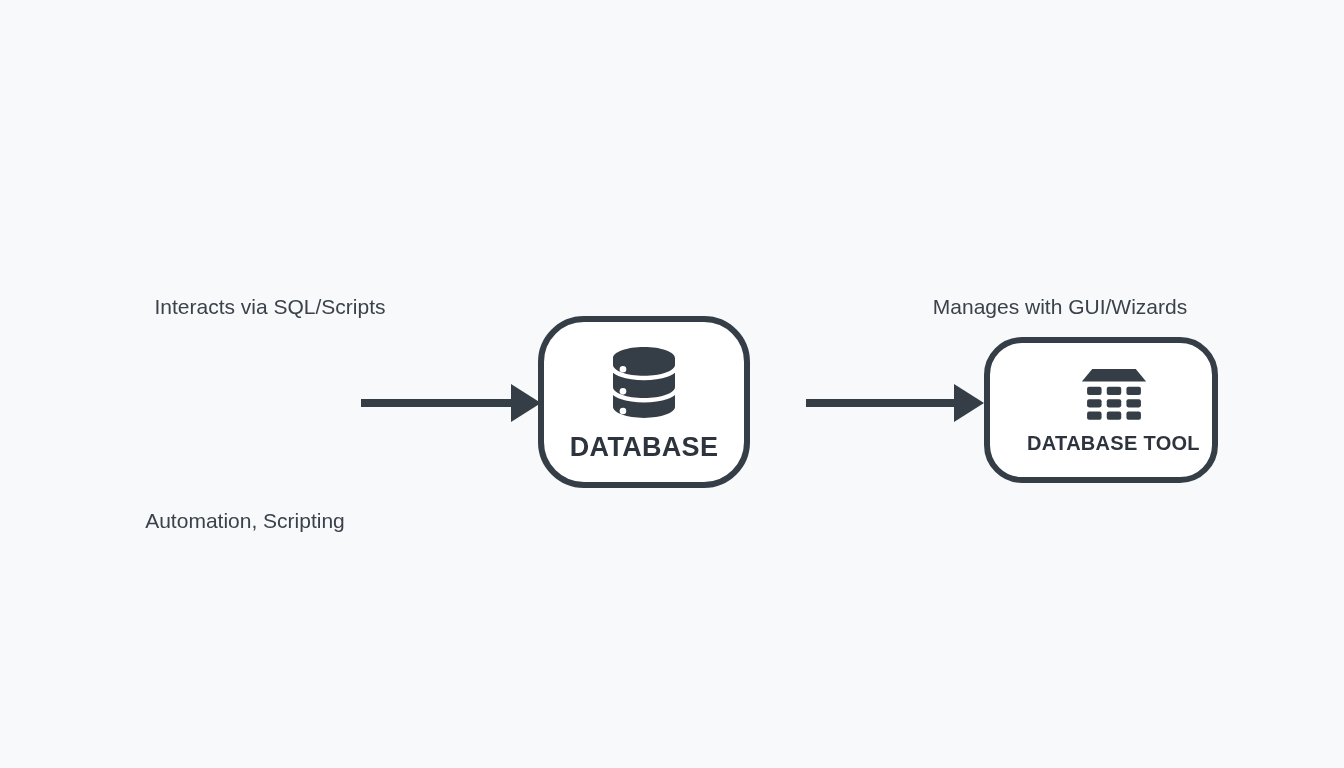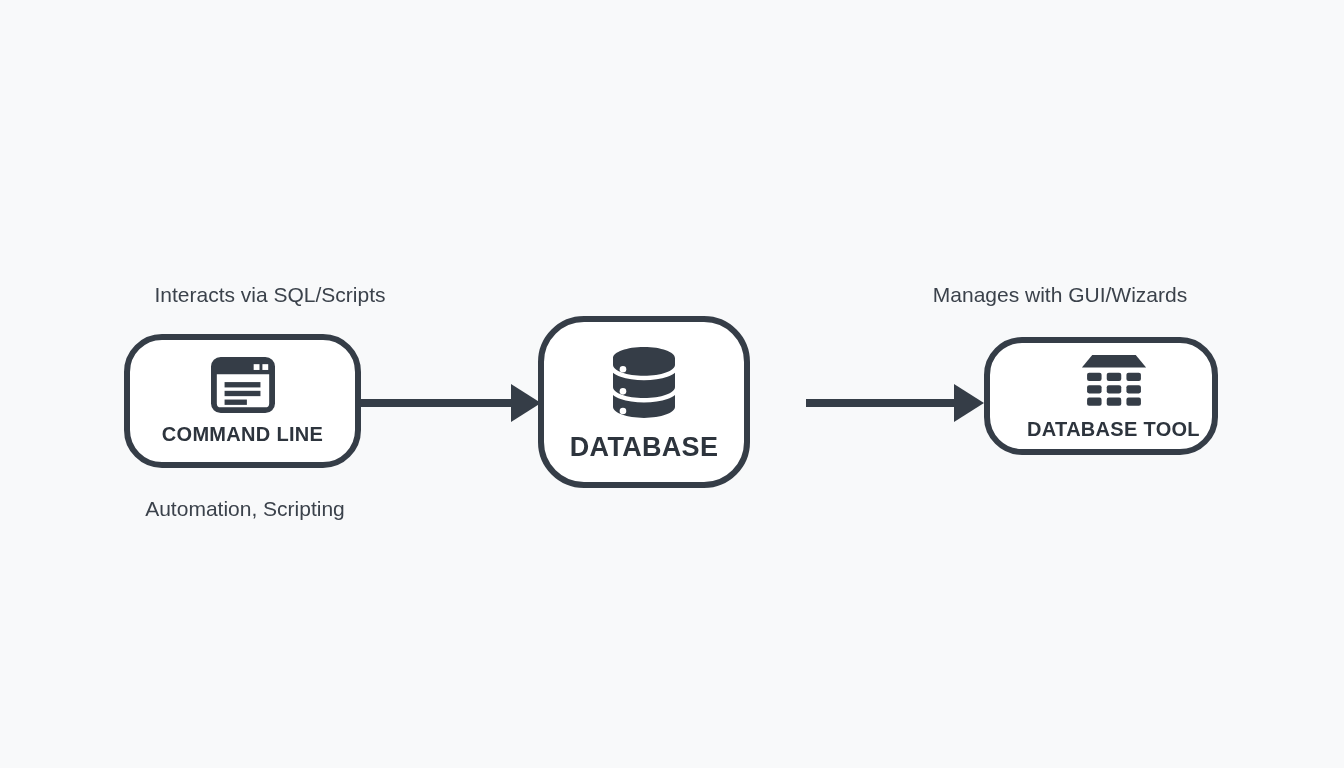--- a/index.html
+++ b/index.html
@@ -28,38 +28,39 @@
   }
 
   .caption {
     position: absolute;
     height: 28px;
     text-align: center;
     font-size: 21px;
     font-weight: 400;
     color: var(--caption);
     white-space: nowrap;
+    margin-top: 12px;
   }
   .cap-left-top     { left: 100px; top: 283px; width: 340px; }
   .cap-left-bottom  { left:  75px; top: 497px; width: 340px; }
   .cap-right-top    { left: 890px; top: 283px; width: 340px; }
   .cap-right-bottom { left: 931px; top: 497px; width: 340px; }
 
   .node {
     position: absolute;
     background: var(--node-fill);
     border: 6px solid var(--ink);
     display: flex;
     flex-direction: column;
     align-items: center;
     justify-content: center;
   }
   .node-left   { left: 124px; top: 334px; width: 237px; height: 134px; border-radius: 38px; gap: 9px; }
   .node-middle { left: 538px; top: 316px; width: 212px; height: 172px; border-radius: 46px; gap: 8px; }
-  .node-right  { left: 984px; top: 337px; width: 234px; height: 118px; border-radius: 38px; gap: 8px; padding-left: 25px; }
+  .node-right  { left: 984px; top: 337px; width: 234px; height: 146px; border-radius: 38px; gap: 8px; padding-left: 25px; }
 
   .icon { color: var(--ink); line-height: 0; display: block; }
 
   .node-label {
     font-weight: 700;
     color: #2d343d;
     letter-spacing: 0.3px;
     white-space: nowrap;
   }
   .node-left  .node-label { font-size: 20px; }
@@ -90,34 +91,20 @@
 </head>
 <body>
 
 <div class="canvas">
 
 
   <div class="caption cap-left-top">Interacts via SQL/Scripts</div>
   <div class="caption cap-right-top">Manages with GUI/Wizards</div>
   <div class="caption cap-left-bottom">Automation, Scripting</div>
 
-  <div class="node node-left">
-    <span class="icon">
-      <svg width="64" height="58" viewBox="0 0 66 58" aria-hidden="true">
-        <rect x="3" y="3" width="60" height="52" rx="7" fill="none" stroke="currentColor" stroke-width="6"></rect>
-        <path d="M3 11 a8 8 0 0 1 8 -8 h44 a8 8 0 0 1 8 8 v7 H3 Z" fill="currentColor"></path>
-        <rect x="44" y="7.5" width="6" height="6" fill="#fff"></rect>
-        <rect x="53" y="7.5" width="6" height="6" fill="#fff"></rect>
-        <rect x="14" y="26" width="37" height="5.5" fill="currentColor"></rect>
-        <rect x="14" y="35" width="37" height="5.5" fill="currentColor"></rect>
-        <rect x="14" y="44" width="23" height="5.5" fill="currentColor"></rect>
-      </svg>
-    </span>
-    <span class="node-label">COMMAND LINE</span>
-  </div>
 
   <div class="arrow arrow-1">
     <div class="shaft"></div>
     <div class="head"></div>
   </div>
 
   <div class="node node-middle">
     <span class="icon">
       <svg width="62" height="83" viewBox="0 0 448 512" aria-hidden="true">
         <path fill="currentColor" d="M448 80v48c0 44.2-100.3 80-224 80S0 172.2 0 128V80C0 35.8 100.3 0 224 0S448 35.8 448 80zM393.2 214.7c20.8-7.4 39.9-16.9 54.8-28.6V288c0 44.2-100.3 80-224 80S0 332.2 0 288V186.1c14.9 11.8 34 21.2 54.8 28.6C99.7 230.7 159.5 240 224 240s124.3-9.3 169.2-25.3zM0 346.1c14.9 11.8 34 21.2 54.8 28.6C99.7 390.7 159.5 400 224 400s124.3-9.3 169.2-25.3c20.8-7.4 39.9-16.9 54.8-28.6V432c0 44.2-100.3 80-224 80S0 476.2 0 432V346.1z"></path>

